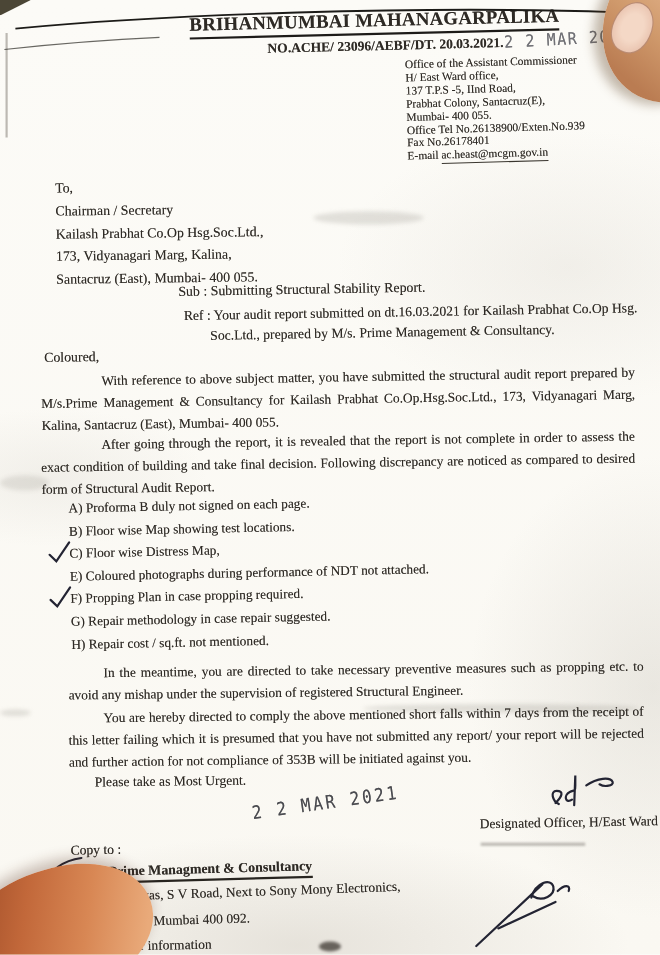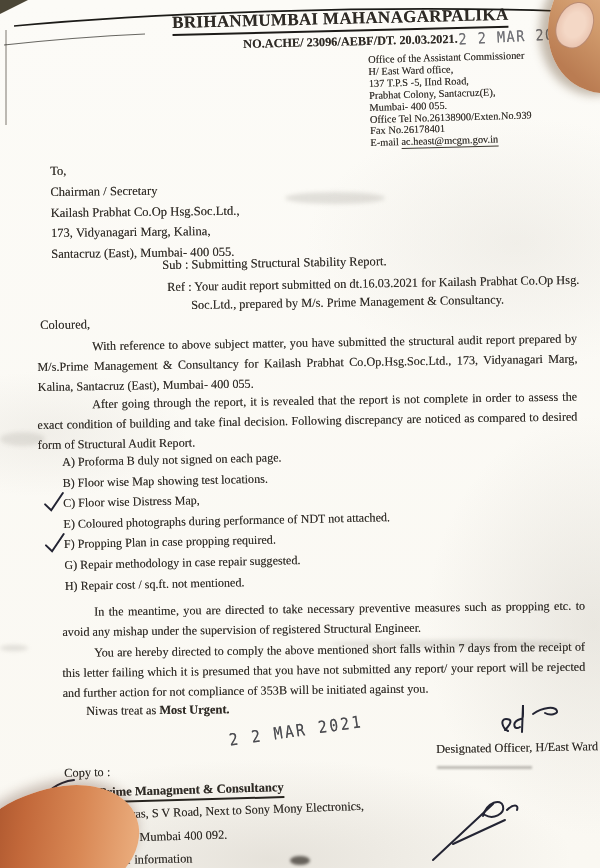--- a/index.html
+++ b/index.html
@@ -40,21 +40,21 @@
   .para3{left:62px; top:602px; width:523px; text-indent:32px; transform:rotate(-0.7deg);}
   .para4{left:62px; top:643px; width:523px; text-indent:32px; transform:rotate(-0.7deg);}
   .para5{left:86px; top:704px; font-size:12.4px; transform:rotate(-0.7deg); white-space:nowrap;}
   .designation{left:436px; top:742px; font-size:12.3px; transform:rotate(-1deg); white-space:nowrap;}
   .copy-label{left:64px; top:766px; font-size:12.4px; transform:rotate(-1.2deg);}
   .recipient{left:72px; top:786px; font-size:12.6px; font-weight:bold; border-bottom:2px solid #27241f;
     padding-bottom:1px; transform:rotate(-1.6deg); white-space:nowrap;}
   .addr1{left:72px; top:809px; font-size:12.3px; transform:rotate(-2deg); white-space:nowrap;}
   .addr2{left:70px; top:832px; font-size:12.3px; transform:rotate(-1.6deg); white-space:nowrap;}
   .note{left:114px; top:853px; font-size:12.3px; transform:rotate(-1.2deg);}
-  .bold{font-weight:bold;}
+  .bold{font-weight:normal;}
   
   .corner-dark{left:0; top:0; width:28px; height:14px; background:#4b4636;
     clip-path:polygon(0 0,100% 0,0 100%);}
   .edge-line{left:5px; top:30px; width:2px; height:95px; background:rgba(110,105,95,0.45); filter:blur(0.5px);}
   .smudge{background:rgba(130,126,118,0.22); filter:blur(2px); border-radius:50%;}
   .sig-underline{left:437px; top:766px; width:95px; height:3px; background:rgba(120,116,108,0.45); filter:blur(1px);}
   .blot{left:290px; top:856px; width:20px; height:9px; background:rgba(60,55,48,0.75); filter:blur(1.5px); border-radius:50%;}
   
   .finger{left:548px; top:-40px; width:112px; height:132px; border-radius:48% 52% 45% 55%;
     transform:rotate(20deg); z-index:5;
@@ -127,21 +127,21 @@
     <div class="drow"><span>E)</span><span> Coloured  photographs during performance of NDT not attached.</span></div>
     <div class="drow"><svg class="check ink" width="24" height="24">
           <path d="M3,13 L9,19 L21,2"></path>
         </svg><span>F)</span><span> Propping Plan in case propping required.</span></div>
     <div class="drow"><span>G)</span><span> Repair methodology in case repair suggested.</span></div>
     <div class="drow"><span>H)</span><span> Repair cost / sq.ft. not mentioned.</span></div>
   </div>
 
   <div class="abs para para3 tilt">In the meantime, you are directed to take necessary preventive measures such as propping etc. to avoid any mishap under the supervision of registered Structural Engineer.</div>
   <div class="abs para para4 tilt">You are hereby directed to comply the above mentioned short falls within  7 days from the receipt of this letter failing which it is presumed that you have not submitted any report/ your report will be rejected and further action for not compliance of 353B will be initiated against you.</div>
-  <div class="abs para5 tilt"><span>Niwas treat as </span><span class="bold">Most Urgent.</span></div>
+  <div class="abs para5 tilt"><span>Please take as </span><span class="bold">Most Urgent.</span></div>
 
   <svg class="abs ink" style="left:495px;top:702px;" width="72" height="40">
     <path d="M10,28 C16,22 18,17 11,17 C5,17 7,26 13,29"></path>
     <path d="M25,25 C19,29 17,21 23,18 C27,16 28,18 28,12 L28,3 L27,30"></path>
     <path d="M38,12 C48,5 60,4 62,9 C63,12 55,14 50,11"></path>
   </svg>
   <div class="abs designation tilt">Designated Officer, H/East  Ward</div>
   <div class="abs sig-underline"></div>
 
   <div class="abs stamp stamp-bottom">2 2 MAR 2021</div>

